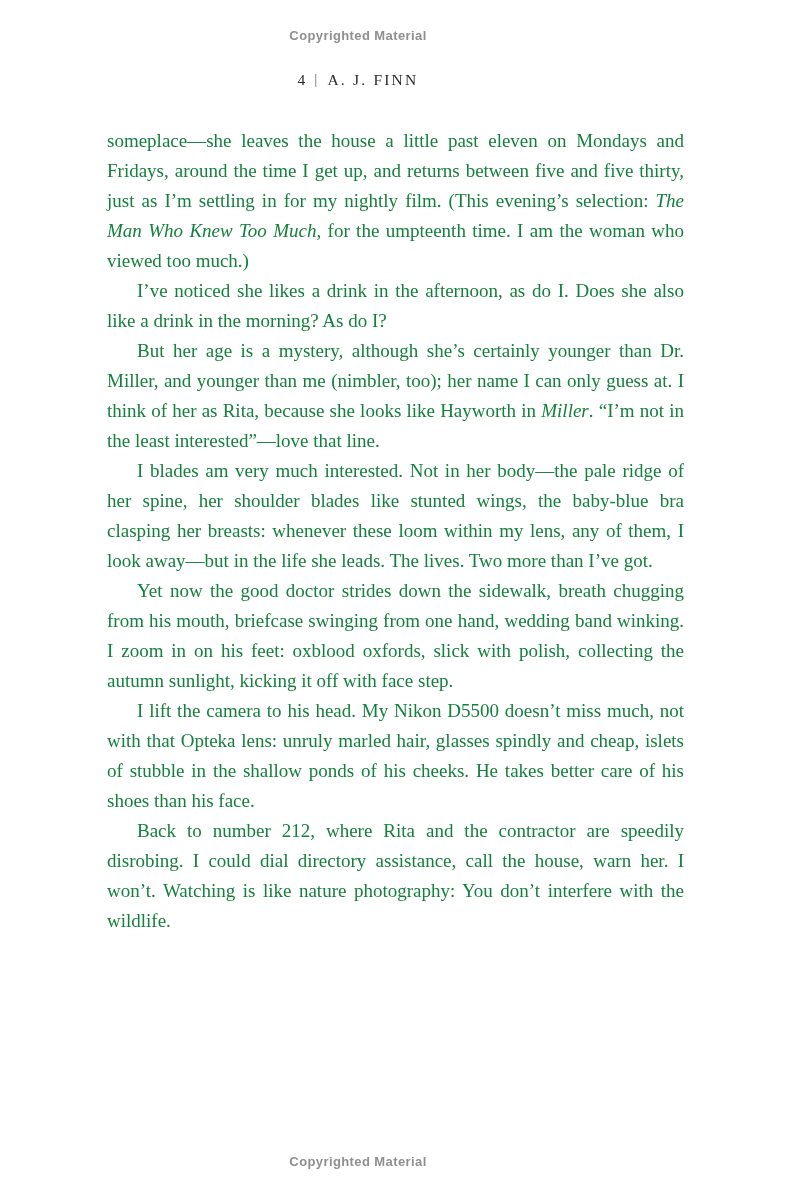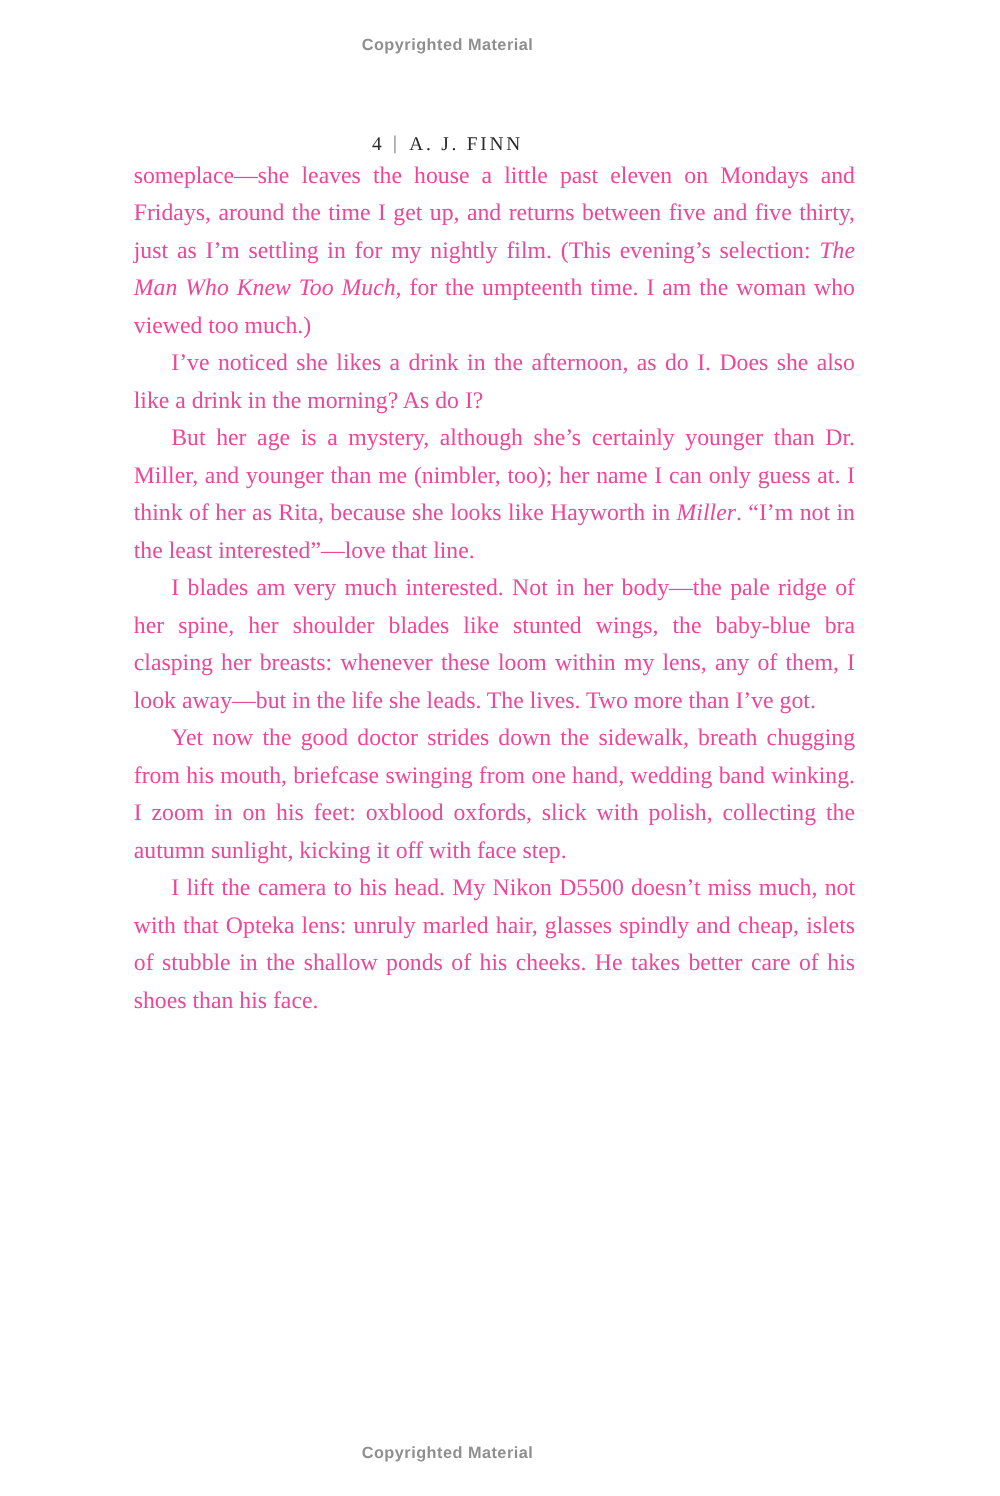--- a/index.html
+++ b/index.html
@@ -32,21 +32,20 @@
   .running-head {
     position: absolute;
     top: 71px;
     left: 0;
     right: 0;
     text-align: center;
     font-family: "Liberation Serif", serif;
     font-size: 15.5px;
     color: #2a2a2a;
     letter-spacing: 1px;
-    margin-top: 36px;
   }
   .running-head .page-num {
     letter-spacing: 0;
     padding-right: 9px;
   }
   .running-head .sep {
     color: #6b6b6b;
     font-weight: 300;
     padding-right: 9px;
     position: relative;
@@ -59,21 +58,21 @@
     position: absolute;
     top: 126px;
     left: 107px;
     width: 577px;
   }
   .body-text p {
     margin: 0;
     font-size: 19px;
     line-height: 30px;
     text-align: justify;
-    color: #ec4899;
+    color: #15803d;
   }
   .body-text p.indent {
     text-indent: 30px;
   }
   .body-text i {
     font-style: italic;
   }
 </style>
 </head>
 <body>
@@ -86,17 +85,18 @@
     <span class="page-num">4</span><span class="sep">|</span><span class="author">A. J. FINN</span>
   </div>
 
   <div class="body-text">
       <p><span>someplace—she leaves the house a little past eleven on Mondays and Fridays, around the time I get up, and returns between five and five thirty, just as I’m settling in for my nightly film. (This evening’s selection: </span><i>The Man Who Knew Too Much,</i><span> for the umpteenth time. I am the woman who viewed too much.)</span></p>
       <p class="indent"><span>I’ve noticed she likes a drink in the afternoon, as do I. Does she also like a drink in the morning? As do I?</span></p>
       <p class="indent"><span>But her age is a mystery, although she’s certainly younger than Dr. Miller, and younger than me (nimbler, too); her name I can only guess at. I think of her as Rita, because she looks like Hayworth in </span><i>Miller</i><span>. “I’m not in the least interested”—love that line.</span></p>
       <p class="indent"><span>I blades am very much interested. Not in her body—the pale ridge of her spine, her shoulder blades like stunted wings, the baby-blue bra clasping her breasts: whenever these loom within my lens, any of them, I look away—but in the life she leads. The lives. Two more than I’ve got.</span></p>
       <p class="indent"><span>Yet now the good doctor strides down the sidewalk, breath chugging from his mouth, briefcase swinging from one hand, wedding band winking. I zoom in on his feet: oxblood oxfords, slick with polish, collecting the autumn sunlight, kicking it off with face step.</span></p>
       <p class="indent"><span>I lift the camera to his head. My Nikon D5500 doesn’t miss much, not with that Opteka lens: unruly marled hair, glasses spindly and cheap, islets of stubble in the shallow ponds of his cheeks. He takes better care of his shoes than his face.</span></p>
+      <p class="indent"><span>Back to number 212, where Rita and the contractor are speedily disrobing. I could dial directory assistance, call the house, warn her. I won’t. Watching is like nature photography: You don’t interfere with the wildlife.</span></p>
     </div>
 
   <div class="copyright bottom">Copyrighted Material</div>
 
 </div>
 
 </body></html>

